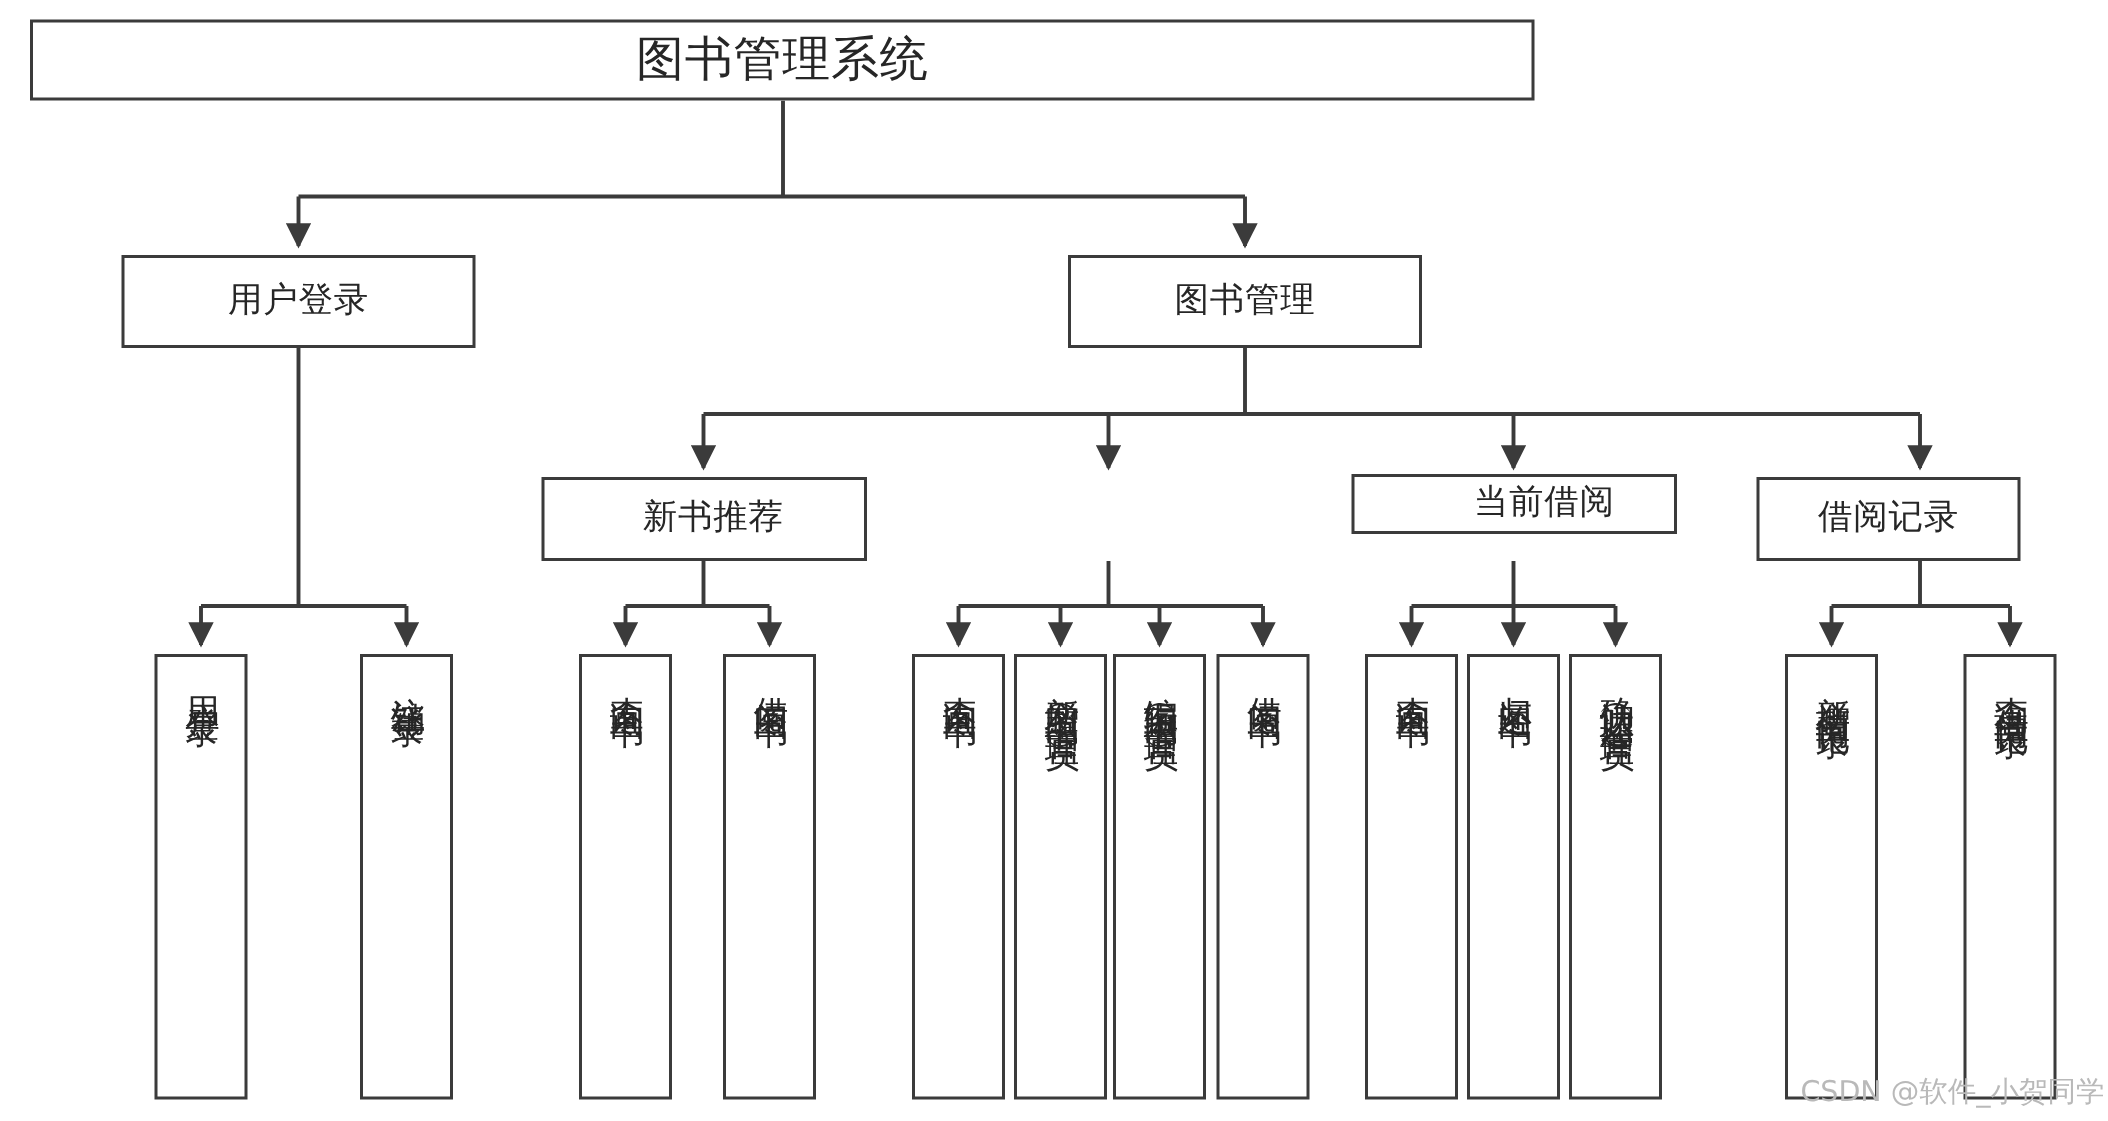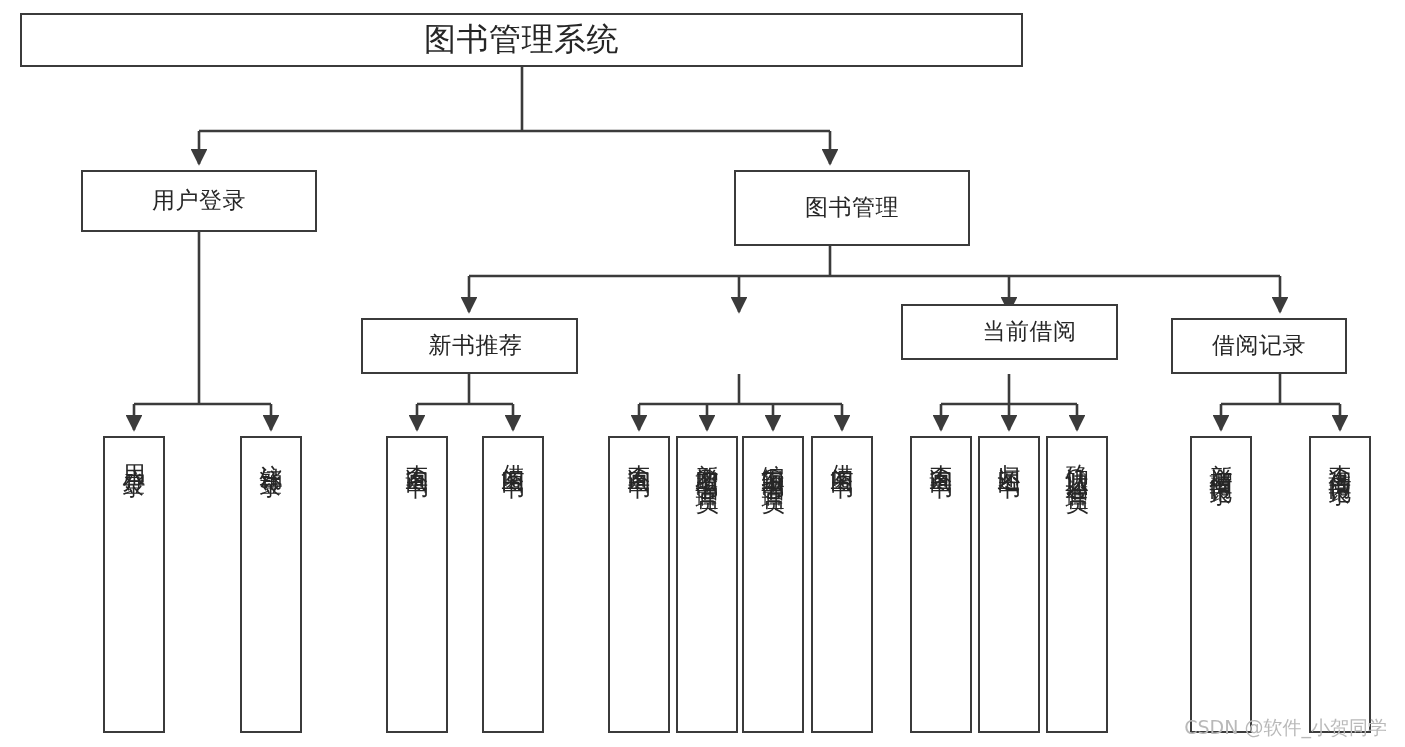--- a/index.html
+++ b/index.html
@@ -58,21 +58,21 @@
   .node.vert .label {
     writing-mode: vertical-rl;
     text-orientation: upright;
     font-size: 23px;
     line-height: 1;
     letter-spacing: 4px;
     white-space: nowrap;
   }
   .watermark {
     position: absolute;
-    right: 18px;
+    right: 2px;
     bottom: 6px;
     font-size: 19px;
     color: #b9b9b9;
     font-family: "DejaVu Sans", "Liberation Sans", sans-serif;
     white-space: nowrap;
     user-select: none;
   }
 </style>
 </head>
 <body>
@@ -130,30 +130,30 @@
   </svg>
 
   <div class="node horiz root" style="left:20px; top:13px; width:1003px; height:54px;">
     <span class="label">图书管理系统</span>
   </div>
 
   <div class="node horiz" style="left:81px; top:170px; width:236px; height:62px;">
     <span class="label">用户登录</span>
   </div>
 
-  <div class="node horiz" style="left:712px; top:170px; width:236px; height:76px;margin-left:22px;">
+  <div class="node horiz" style="left:712px; top:170px; width:236px; height:62px;">
     <span class="label">图书管理</span>
   </div>
 
   <div class="node horiz" style="left:361px; top:318px; width:217px; height:56px;padding-left:12px;">
     <span class="label">新书推荐</span>
   </div>
 
 
-  <div class="node horiz" style="left:901px; top:304px; width:217px; height:56px;padding-left:40px;">
+  <div class="node horiz" style="left:901px; top:316px; width:217px; height:40px;padding-left:40px;">
     <span class="label">当前借阅</span>
   </div>
 
   <div class="node horiz" style="left:1171px; top:318px; width:176px; height:56px;">
     <span class="label">借阅记录</span>
   </div>
 
   <div class="node vert" style="left:103px; top:436px; width:62px; height:297px;">
     <span class="label">用户登录</span>
   </div>

